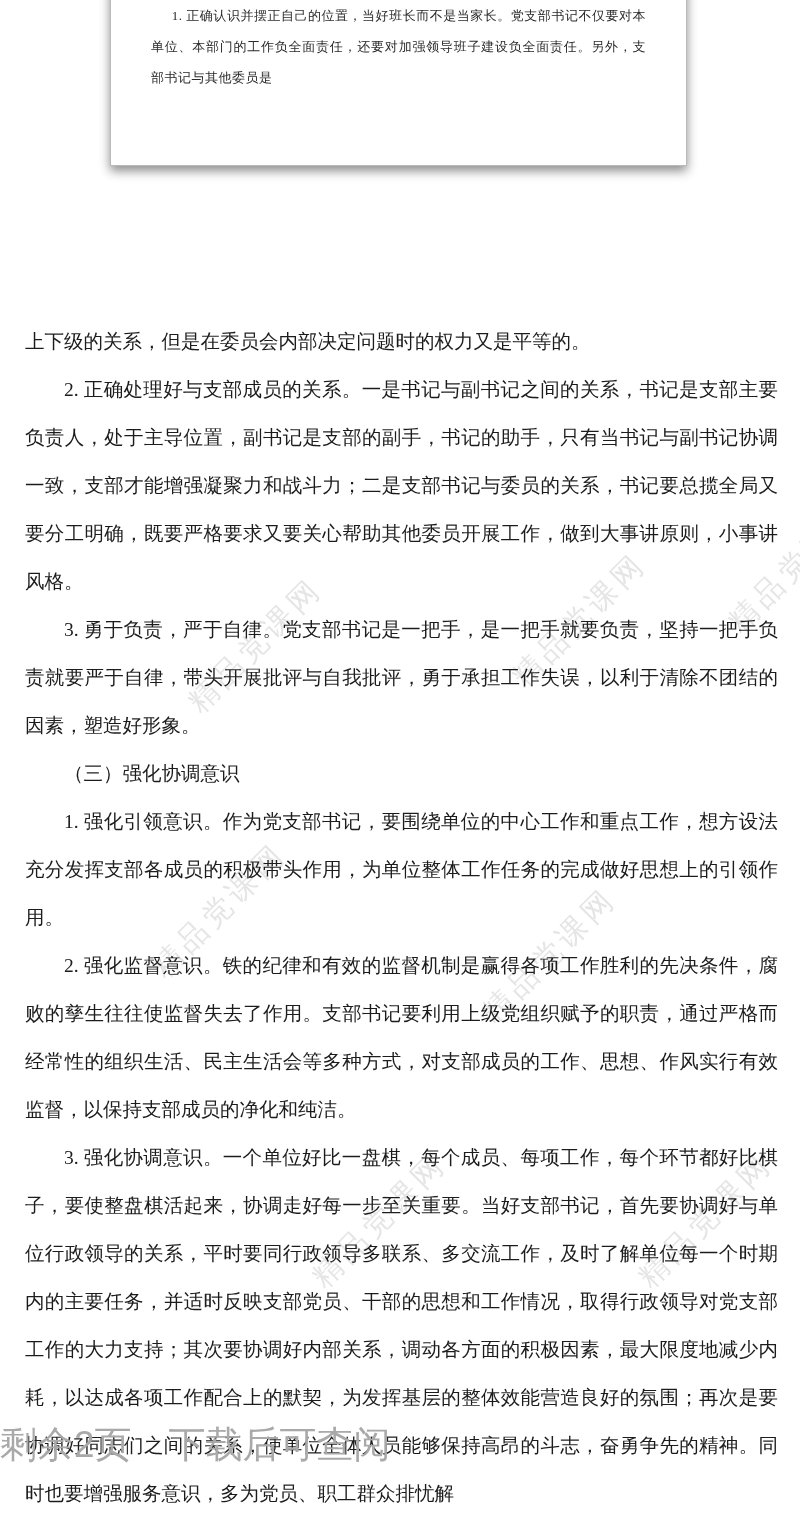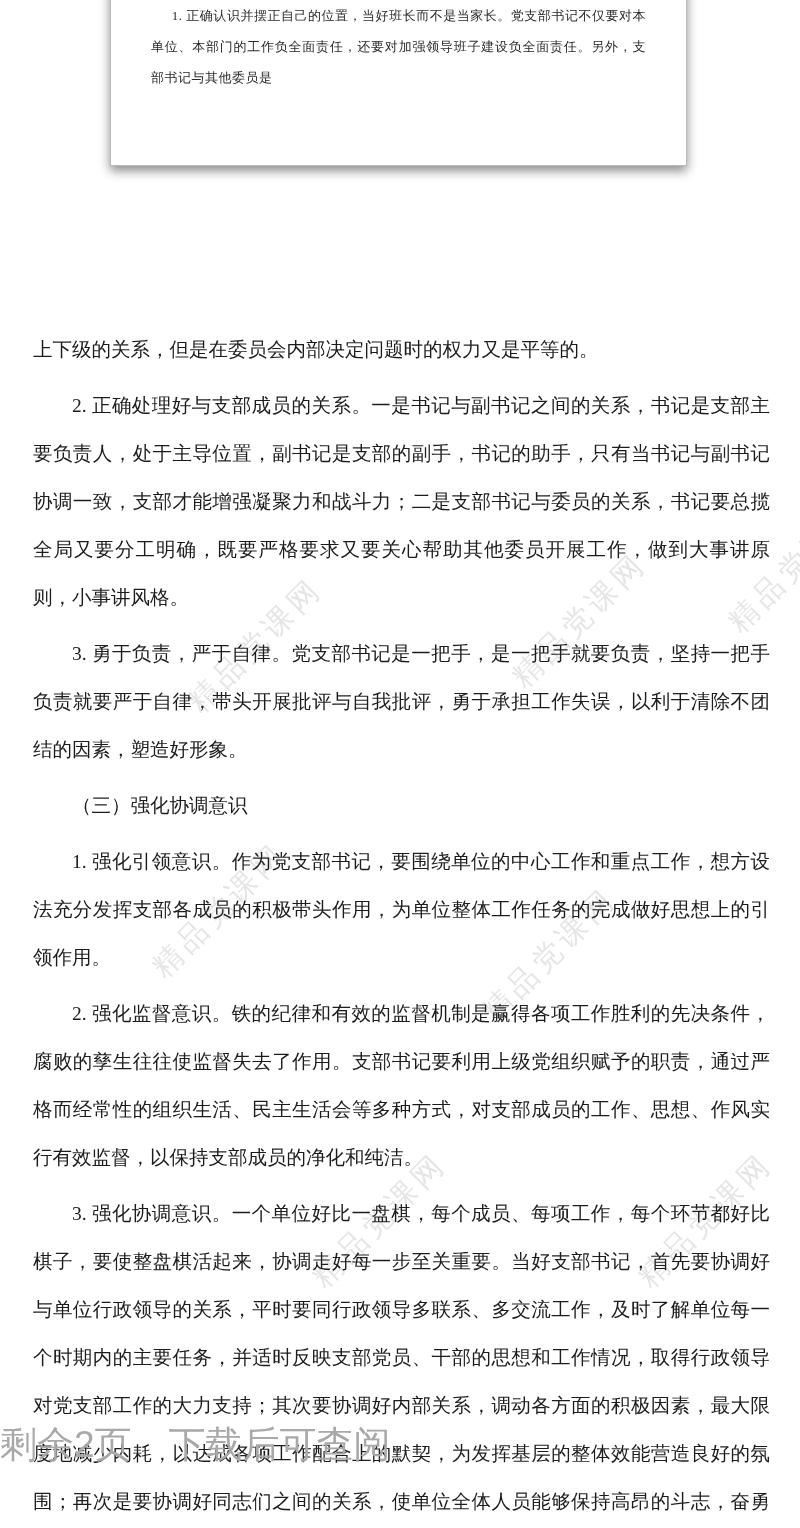--- a/index.html
+++ b/index.html
@@ -63,21 +63,21 @@
     left: 25px;
     right: 22px;
     top: 318px;
     z-index: 1;
     font-size: 19.5px;
     line-height: 48px;
     color: #1c1c1c;
     text-align: justify;
   }
   .doc-body p {
-    margin: 8px;
+    margin: 0;
     padding: 0;
   }
   .doc-body p.indent {
     text-indent: 2em;
   }
 
   
   .footer-note {
     position: absolute;
     left: 0;

